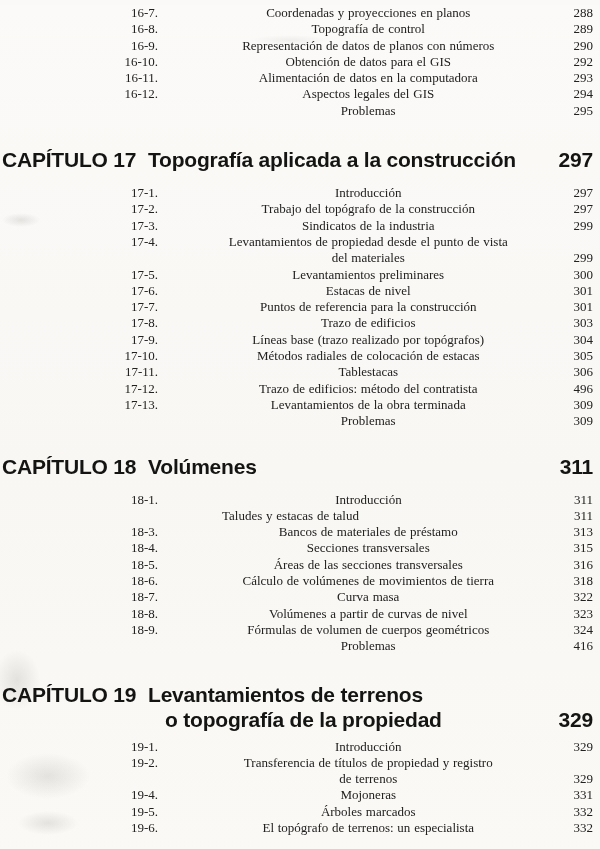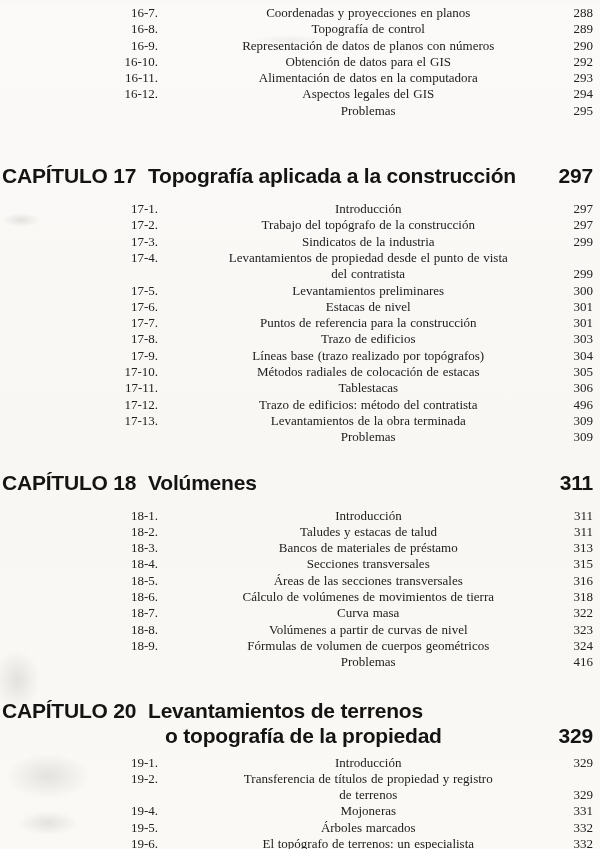--- a/index.html
+++ b/index.html
@@ -57,21 +57,21 @@
   .ch-line.indent { padding-left: 17px; }
   .ch-page {
     margin-left: auto;
     padding-left: 10px;
     align-self: flex-end;
     white-space: nowrap;
   }
 
   
   #toc .section:first-child .items { margin-top: 5px; }
-  .section .chapter { margin-top: 44px; }
+  .section .chapter { margin-top: 28px; }
   #toc .section:nth-child(3) .chapter { margin-top: 24px; align-items: flex-end; }
   #toc .section:nth-child(4) .chapter { margin-top: 27px; }
   .section .items { margin-top: 13px; }
   #toc .section:nth-child(4) .items { margin-top: 7px; }
 
   
   .smudge {
     position: absolute; z-index: 1; border-radius: 50%;
     background: radial-gradient(closest-side, rgba(110,108,104,0.16), rgba(110,108,104,0));
     pointer-events: none;
@@ -172,21 +172,21 @@
     <span class="num">17-3.</span>
     <span class="titlebox">
       <span class="t-line1">Sindicatos de la industria</span>
     </span>
     <span class="page">299</span>
   </div>
           <div class="row">
     <span class="num">17-4.</span>
     <span class="titlebox">
       <span class="t-line1">Levantamientos de propiedad desde el punto de vista</span>
-    <div class="t-line2">del contratista</div></span>
+    <div class="t-line2">del materiales</div></span>
     <span class="page">299</span>
   </div>
           <div class="row">
     <span class="num">17-5.</span>
     <span class="titlebox">
       <span class="t-line1">Levantamientos preliminares</span>
     </span>
     <span class="page">300</span>
   </div>
           <div class="row">
@@ -264,21 +264,20 @@
   </div>
         <div class="items">
           <div class="row">
     <span class="num">18-1.</span>
     <span class="titlebox">
       <span class="t-line1">Introducción</span>
     </span>
     <span class="page">311</span>
   </div>
           <div class="row">
-    <span class="num">18-2.</span>
     <span class="titlebox">
       <span class="t-line1">Taludes y estacas de talud</span>
     </span>
     <span class="page">311</span>
   </div>
           <div class="row">
     <span class="num">18-3.</span>
     <span class="titlebox">
       <span class="t-line1">Bancos de materiales de préstamo</span>
     </span>
@@ -330,21 +329,21 @@
     <span class="num"></span>
     <span class="titlebox">
       <span class="t-line1">Problemas</span>
     </span>
     <span class="page">416</span>
   </div>
         </div>
       </div>
       <div class="section">
         <div class="chapter">
-    <span class="ch-label">CAPÍTULO 20</span>
+    <span class="ch-label">CAPÍTULO 19</span>
     <span class="ch-titlebox">
             <div class="ch-line">Levantamientos de terrenos</div>
             <div class="ch-line indent">o topografía de la propiedad</div>
           </span>
     <span class="ch-page">329</span>
   </div>
         <div class="items">
           <div class="row">
     <span class="num">19-1.</span>
     <span class="titlebox">

